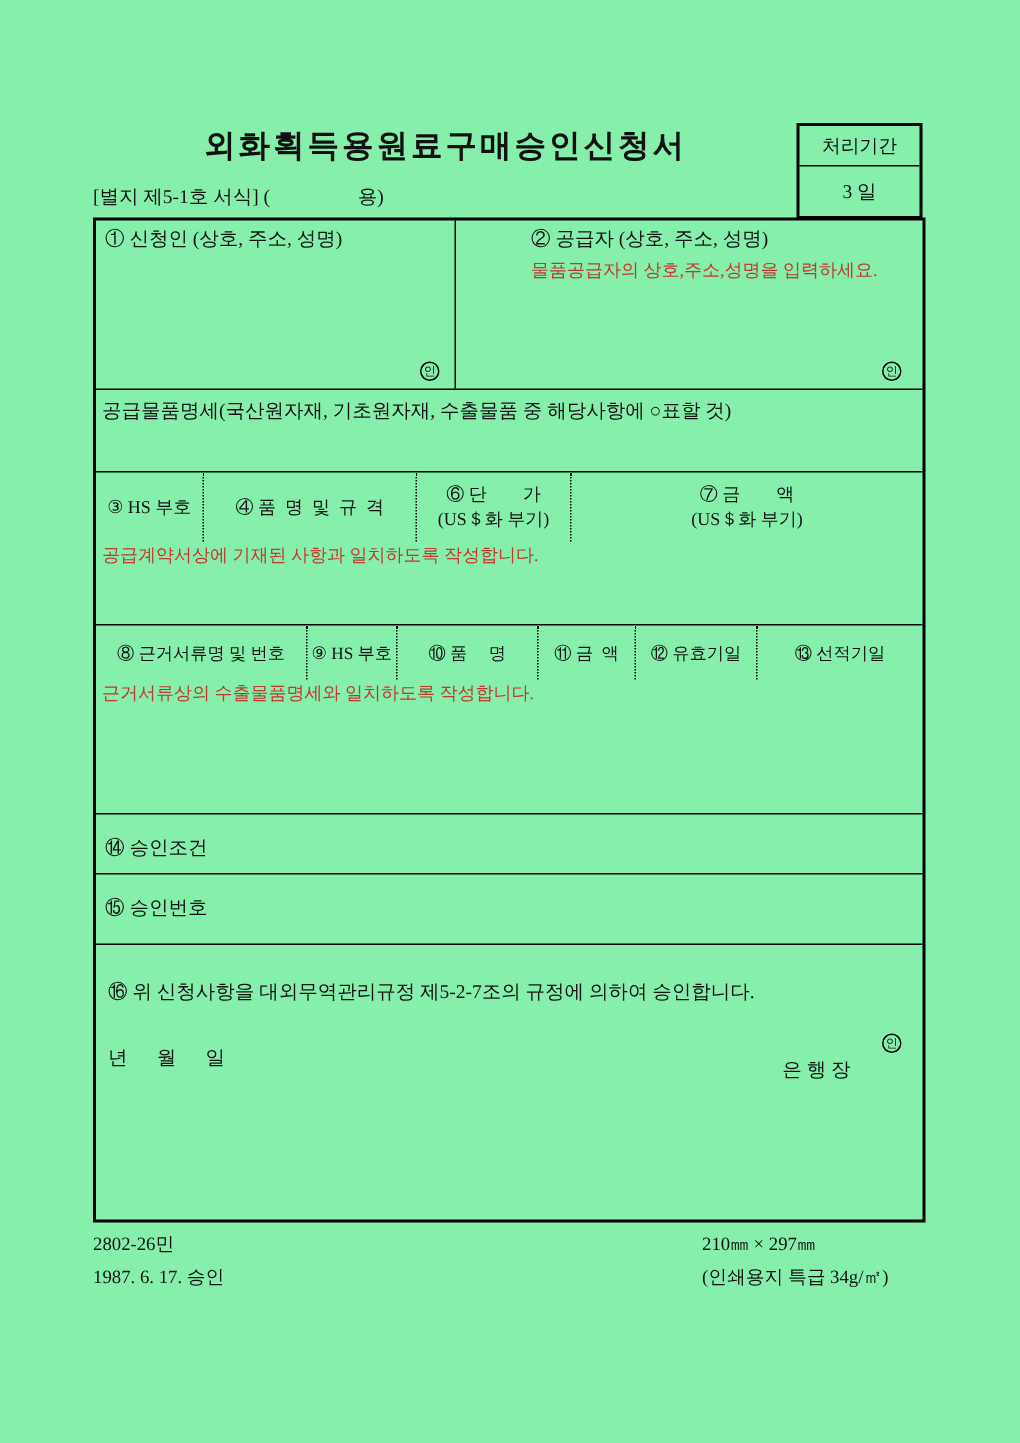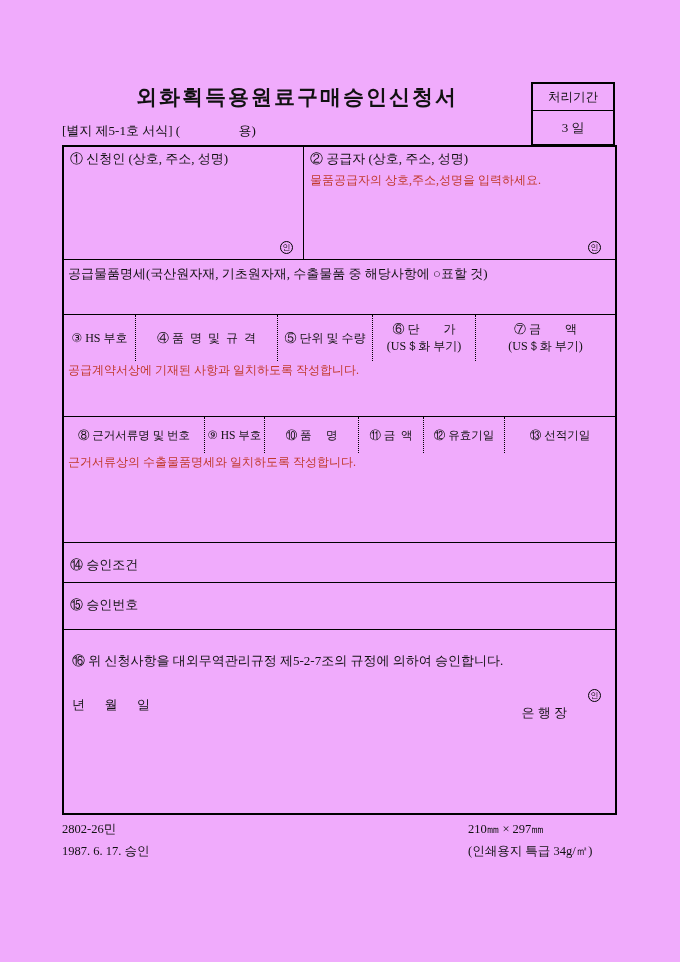--- a/index.html
+++ b/index.html
@@ -1,17 +1,17 @@
 <!DOCTYPE html>
 <html><head>
 <meta charset="utf-8">
 <style>
   html,body { margin:0; padding:0; background:#fff; }
   .page {
-    position:relative; width:680px; height:962px; background:#f0abfc;
+    position:relative; width:680px; height:962px; background:#86efac;
     font-family:"Liberation Serif","DejaVu Serif",serif; color:#111;
     overflow:hidden;
   }
   .title {
     position:absolute; left:62px; top:83px; width:470px;
     text-align:center; font-size:21px; font-weight:bold; letter-spacing:2px;
     white-space:pre;
   }
   .proc-box {
     position:absolute; left:531px; top:82px; width:84px;
@@ -21,21 +21,21 @@
   .proc-value { height:33px; line-height:33px; font-size:13px; }
   .form-code { position:absolute; left:62px; top:122px; font-size:13px; white-space:pre; }
 
   .main-table {
     position:absolute; left:62px; top:145px; width:555px; height:670px;
     border:2px solid #000; box-sizing:border-box; font-size:13px;
   }
   .row { box-sizing:border-box; position:relative; }
   .bt { border-top:1.5px solid #000; }
 
-  .row-parties { display:flex; height:112px; }
+  .row-parties { display:flex; height:112px;gap:44px; }
   .cell-applicant { width:240px; border-right:1.5px solid #000; position:relative; padding:3px 6px; box-sizing:border-box; }
   .cell-supplier { flex:1; position:relative; padding:3px 6px; box-sizing:border-box; }
   .hint { color:#c0392b; font-size:12px; white-space:nowrap; }
   .cell-supplier .hint { margin-top:4px; }
 
   .seal {
     display:inline-flex; width:13px; height:13px; border:1px solid #000; border-radius:50%;
     align-items:center; justify-content:center; font-size:8px; line-height:1; font-style:normal;
     box-sizing:border-box;
   }
@@ -108,23 +108,20 @@
     </div>
 
     <div class="row section-supply bt">
       <div class="hdr hdr1">
         <div class="hcell" style="width:72px;">
           <span class="hline">③ HS 부호</span><span class="hline"></span>
         </div>
         <div class="hcell" style="width:142px;">
           <span class="hline">④ 품  명  및  규  격</span><span class="hline"></span>
         </div>
-        <div class="hcell" style="width:95px;">
-          <span class="hline">⑤ 단위 및 수량</span><span class="hline"></span>
-        </div>
         <div class="hcell" style="width:103px;">
           <span class="hline">⑥ 단        가</span><span class="hline">(US＄화 부기)</span>
         </div>
         <div class="hcell" style="flex:1;">
           <span class="hline">⑦ 금        액</span><span class="hline">(US＄화 부기)</span>
         </div>
       </div>
       <div class="hint section-hint">공급계약서상에 기재된 사항과 일치하도록 작성합니다.</div>
       <div class="fill-area" style="top:62px;"></div>
     </div>

